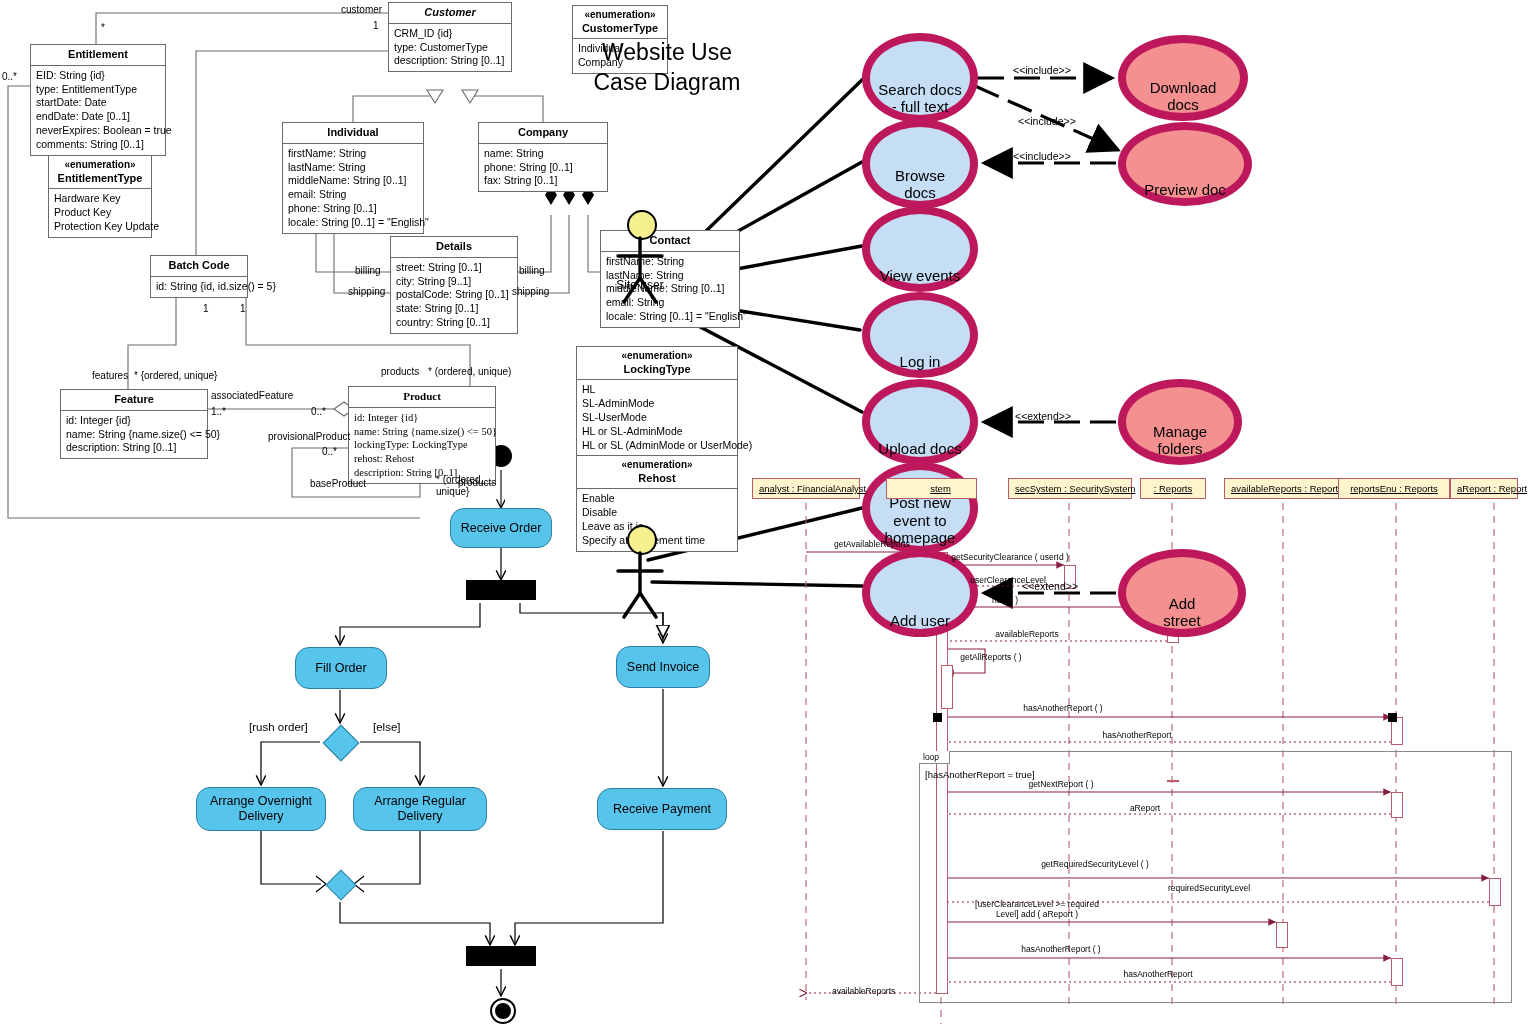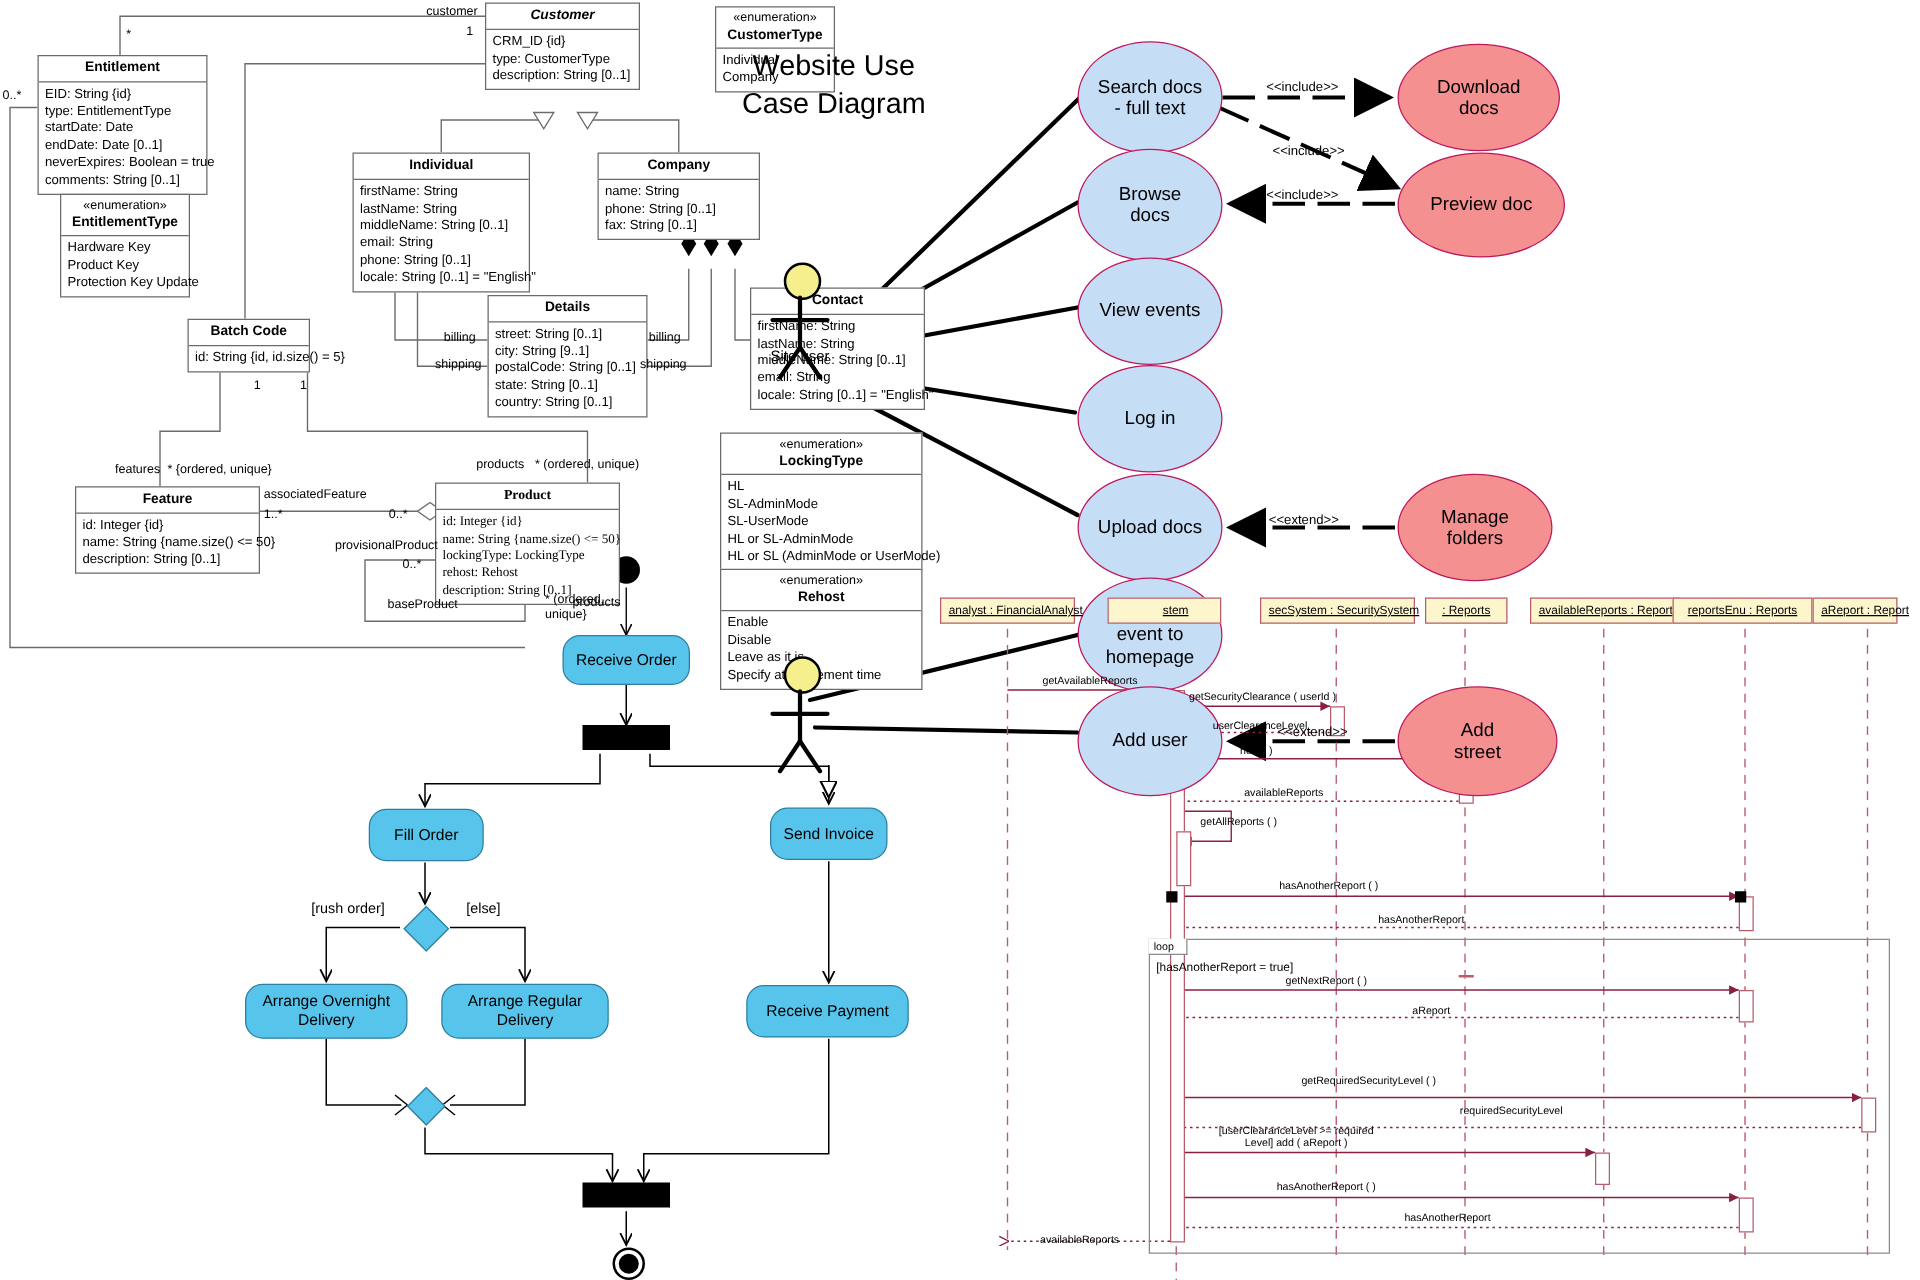--- a/index.html
+++ b/index.html
@@ -7,30 +7,30 @@
        font-family:"Liberation Sans",sans-serif;color:#000;}
   #stage{position:absolute;left:0;top:0;width:1536px;height:1024px;}
   svg.layer{position:absolute;left:0;top:0;width:1536px;height:1024px;overflow:visible;}
   svg.lines{z-index:1}
 
   
   .cls{position:absolute;background:#fff;border:1px solid #6b6b6b;box-sizing:border-box;z-index:4;}
   .cls .hdr{text-align:center;font-weight:bold;font-size:11px;line-height:1.25;
             padding:3px 4px;border-bottom:1px solid #6b6b6b;}
   .cls .hdr.ital{font-style:italic;}
-  .cls .hdr .ster{display:block;font-weight:normal;font-size:10px;}
+  .cls .hdr .ster{display:block;font-weight:bold;font-size:10px;}
   .cls .body{padding:3px 5px;font-size:10.5px;line-height:1.32;}
   .cls .body div{white-space:nowrap;}
 
   
   .lbl{position:absolute;font-size:10px;color:#000;white-space:nowrap;z-index:5;background:transparent;}
 
   
-  .uc{position:absolute;border:1px solid #be185d;border-radius:50%;
-      display:flex;align-items:center;justify-content:center;text-align:center;
+  .uc{position:absolute;border:8px solid #be185d;border-radius:50%;
+      display:flex;align-items:flex-end;justify-content:center;text-align:center;
       font-size:15px;line-height:1.15;z-index:6;box-sizing:border-box;}
   .uc.blue{background:#c5ddf5;}
   .uc.red{background:#f49090;}
 
   
   .act{position:absolute;background:#57c4ec;border:1px solid #2b7fa0;border-radius:14px;
        display:flex;align-items:center;justify-content:center;text-align:center;
        font-size:12.5px;line-height:1.2;z-index:4;box-sizing:border-box;}
   .bar{position:absolute;background:#000;z-index:4;}
   .diam{position:absolute;background:#57c4ec;border:1px solid #2b7fa0;

